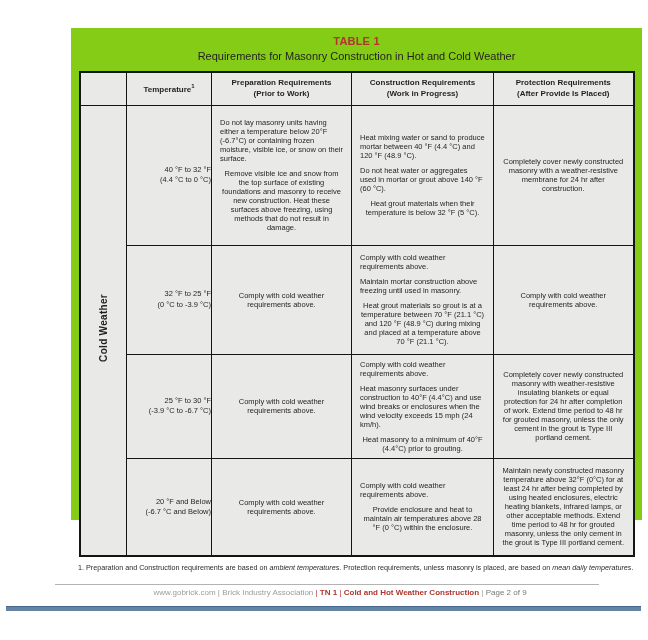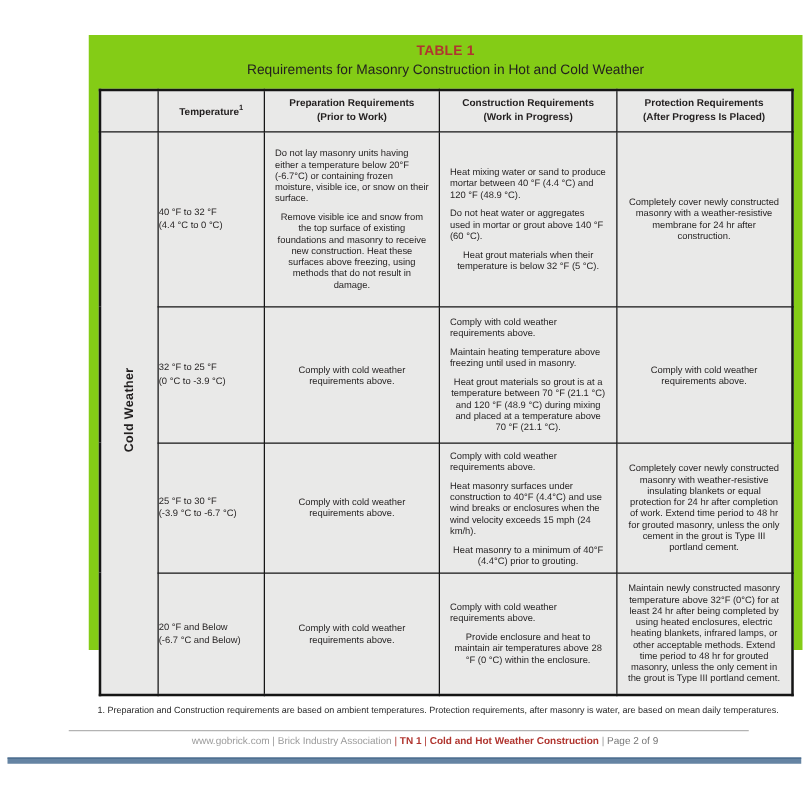--- a/index.html
+++ b/index.html
@@ -22,28 +22,28 @@
   tr.hdr th { font-size:8px; font-weight:bold; color:#221f1f; text-align:center;
               line-height:1.35; padding:2px 3px; }
   tr.hdr sup { font-size:6px; }
 
   tr.r1 { height:140px; } tr.r2 { height:109px; } tr.r3 { height:103px; } tr.r4 { height:98px; }
 
   th.group { width:47px; text-align:center; }
   .vert { writing-mode:vertical-rl; transform:rotate(180deg); font-weight:bold;
           font-size:10px; color:#221f1f; letter-spacing:.3px; }
 
-  td.temp { text-align:left; font-size:7.5px; color:#221f1f; line-height:1.35; }
+  td.temp { text-align:right; font-size:7.5px; color:#221f1f; line-height:1.35; }
   td.body { font-size:7.5px; color:#221f1f; padding:5px 8px; line-height:1.2; }
   td.body .p { margin-bottom:6px; }
   td.body .p:last-child { margin-bottom:0;text-align:center; }
 
   .footnote { font-size:7.2px; color:#2a2a2a; padding:6px 7px 0 7px; line-height:1.25; }
   .fn-b { font-weight:normal; }
-  .fn-i { }
+  .fn-i { font-style:italic; }
 
   .rule { position:absolute; left:55px; top:584px; width:544px; height:1px; background:#b3b3b3; }
 
   .footer { position:absolute; left:16px; top:588px; width:648px; text-align:center;
             font-size:8px; color:#9b9b9b; }
   .footer .red { color:#b0352f; }
   .footer .red-b { color:#b0352f; font-weight:bold; }
   .footer .pg { color:#777777; }
 
   .bluebar { position:absolute; left:6px; top:606px; width:635px; height:5px;
@@ -78,21 +78,21 @@
           <th>
             <div>Preparation Requirements</div>
             <div>(Prior to Work)</div>
           </th>
           <th>
             <div>Construction Requirements</div>
             <div>(Work in Progress)</div>
           </th>
           <th>
             <div>Protection Requirements</div>
-            <div>(After Progress Is Placed)</div>
+            <div>(After Provide Is Placed)</div>
           </th>
         </tr>
 
         <tr class="r1">
           <th class="group" rowspan="4">
             <span class="vert">Cold Weather</span>
           </th>
           <td class="temp">
             <div>40 °F to 32 °F</div>
             <div>(4.4 °C to 0 °C)</div>
@@ -114,21 +114,21 @@
         <tr class="r2">
           <td class="temp">
             <div>32 °F to 25 °F</div>
             <div>(0 °C to -3.9 °C)</div>
           </td>
           <td class="body">
             <div class="p">Comply with cold weather requirements above.</div>
           </td>
           <td class="body">
             <div class="p">Comply with cold weather requirements above.</div>
-            <div class="p">Maintain heating temperature above freezing until used in masonry.</div>
+            <div class="p">Maintain mortar construction above freezing until used in masonry.</div>
             <div class="p">Heat grout materials so grout is at a temperature between 70 °F (21.1 °C) and 120 °F (48.9 °C) during mixing and placed at a temperature above 70 °F (21.1 °C).</div>
           </td>
           <td class="body">
             <div class="p">Comply with cold weather requirements above.</div>
           </td>
         </tr>
 
         <tr class="r3">
           <td class="temp">
             <div>25 °F to 30 °F</div>
@@ -160,21 +160,21 @@
             <div class="p">Provide enclosure and heat to maintain air temperatures above 28 °F (0 °C) within the enclosure.</div>
           </td>
           <td class="body">
             <div class="p">Maintain newly constructed masonry temperature above 32°F (0°C) for at least 24 hr after being completed by using heated enclosures, electric heating blankets, infrared lamps, or other acceptable methods. Extend time period to 48 hr for grouted masonry, unless the only cement in the grout is Type III portland cement.</div>
           </td>
         </tr>
       </tbody>
     </table>
 
     <div class="footnote">
-      <span class="fn-b">1. Preparation</span><span> and </span><span class="fn-b">Construction</span><span> requirements are based on </span><span class="fn-i">ambient temperatures</span><span>.  </span><span class="fn-b">Protection</span><span> requirements, after masonry is water, are based on </span><span class="fn-i">mean daily temperatures</span><span>.</span>
+      <span class="fn-b">1. Preparation</span><span> and </span><span class="fn-b">Construction</span><span> requirements are based on </span><span class="fn-i">ambient temperatures</span><span>.  </span><span class="fn-b">Protection</span><span> requirements, unless masonry is placed, are based on </span><span class="fn-i">mean daily temperatures</span><span>.</span>
     </div>
   </div>
 
   <div class="rule"></div>
 
   <div class="footer">
     <span>www.gobrick.com</span><span> | </span><span>Brick Industry Association</span><span class="red"> | </span><span class="red-b">TN 1</span><span class="red"> | </span><span class="red-b">Cold and Hot Weather Construction</span><span> | </span><span class="pg">Page 2 of 9</span>
   </div>
 
   <div class="bluebar"></div>

